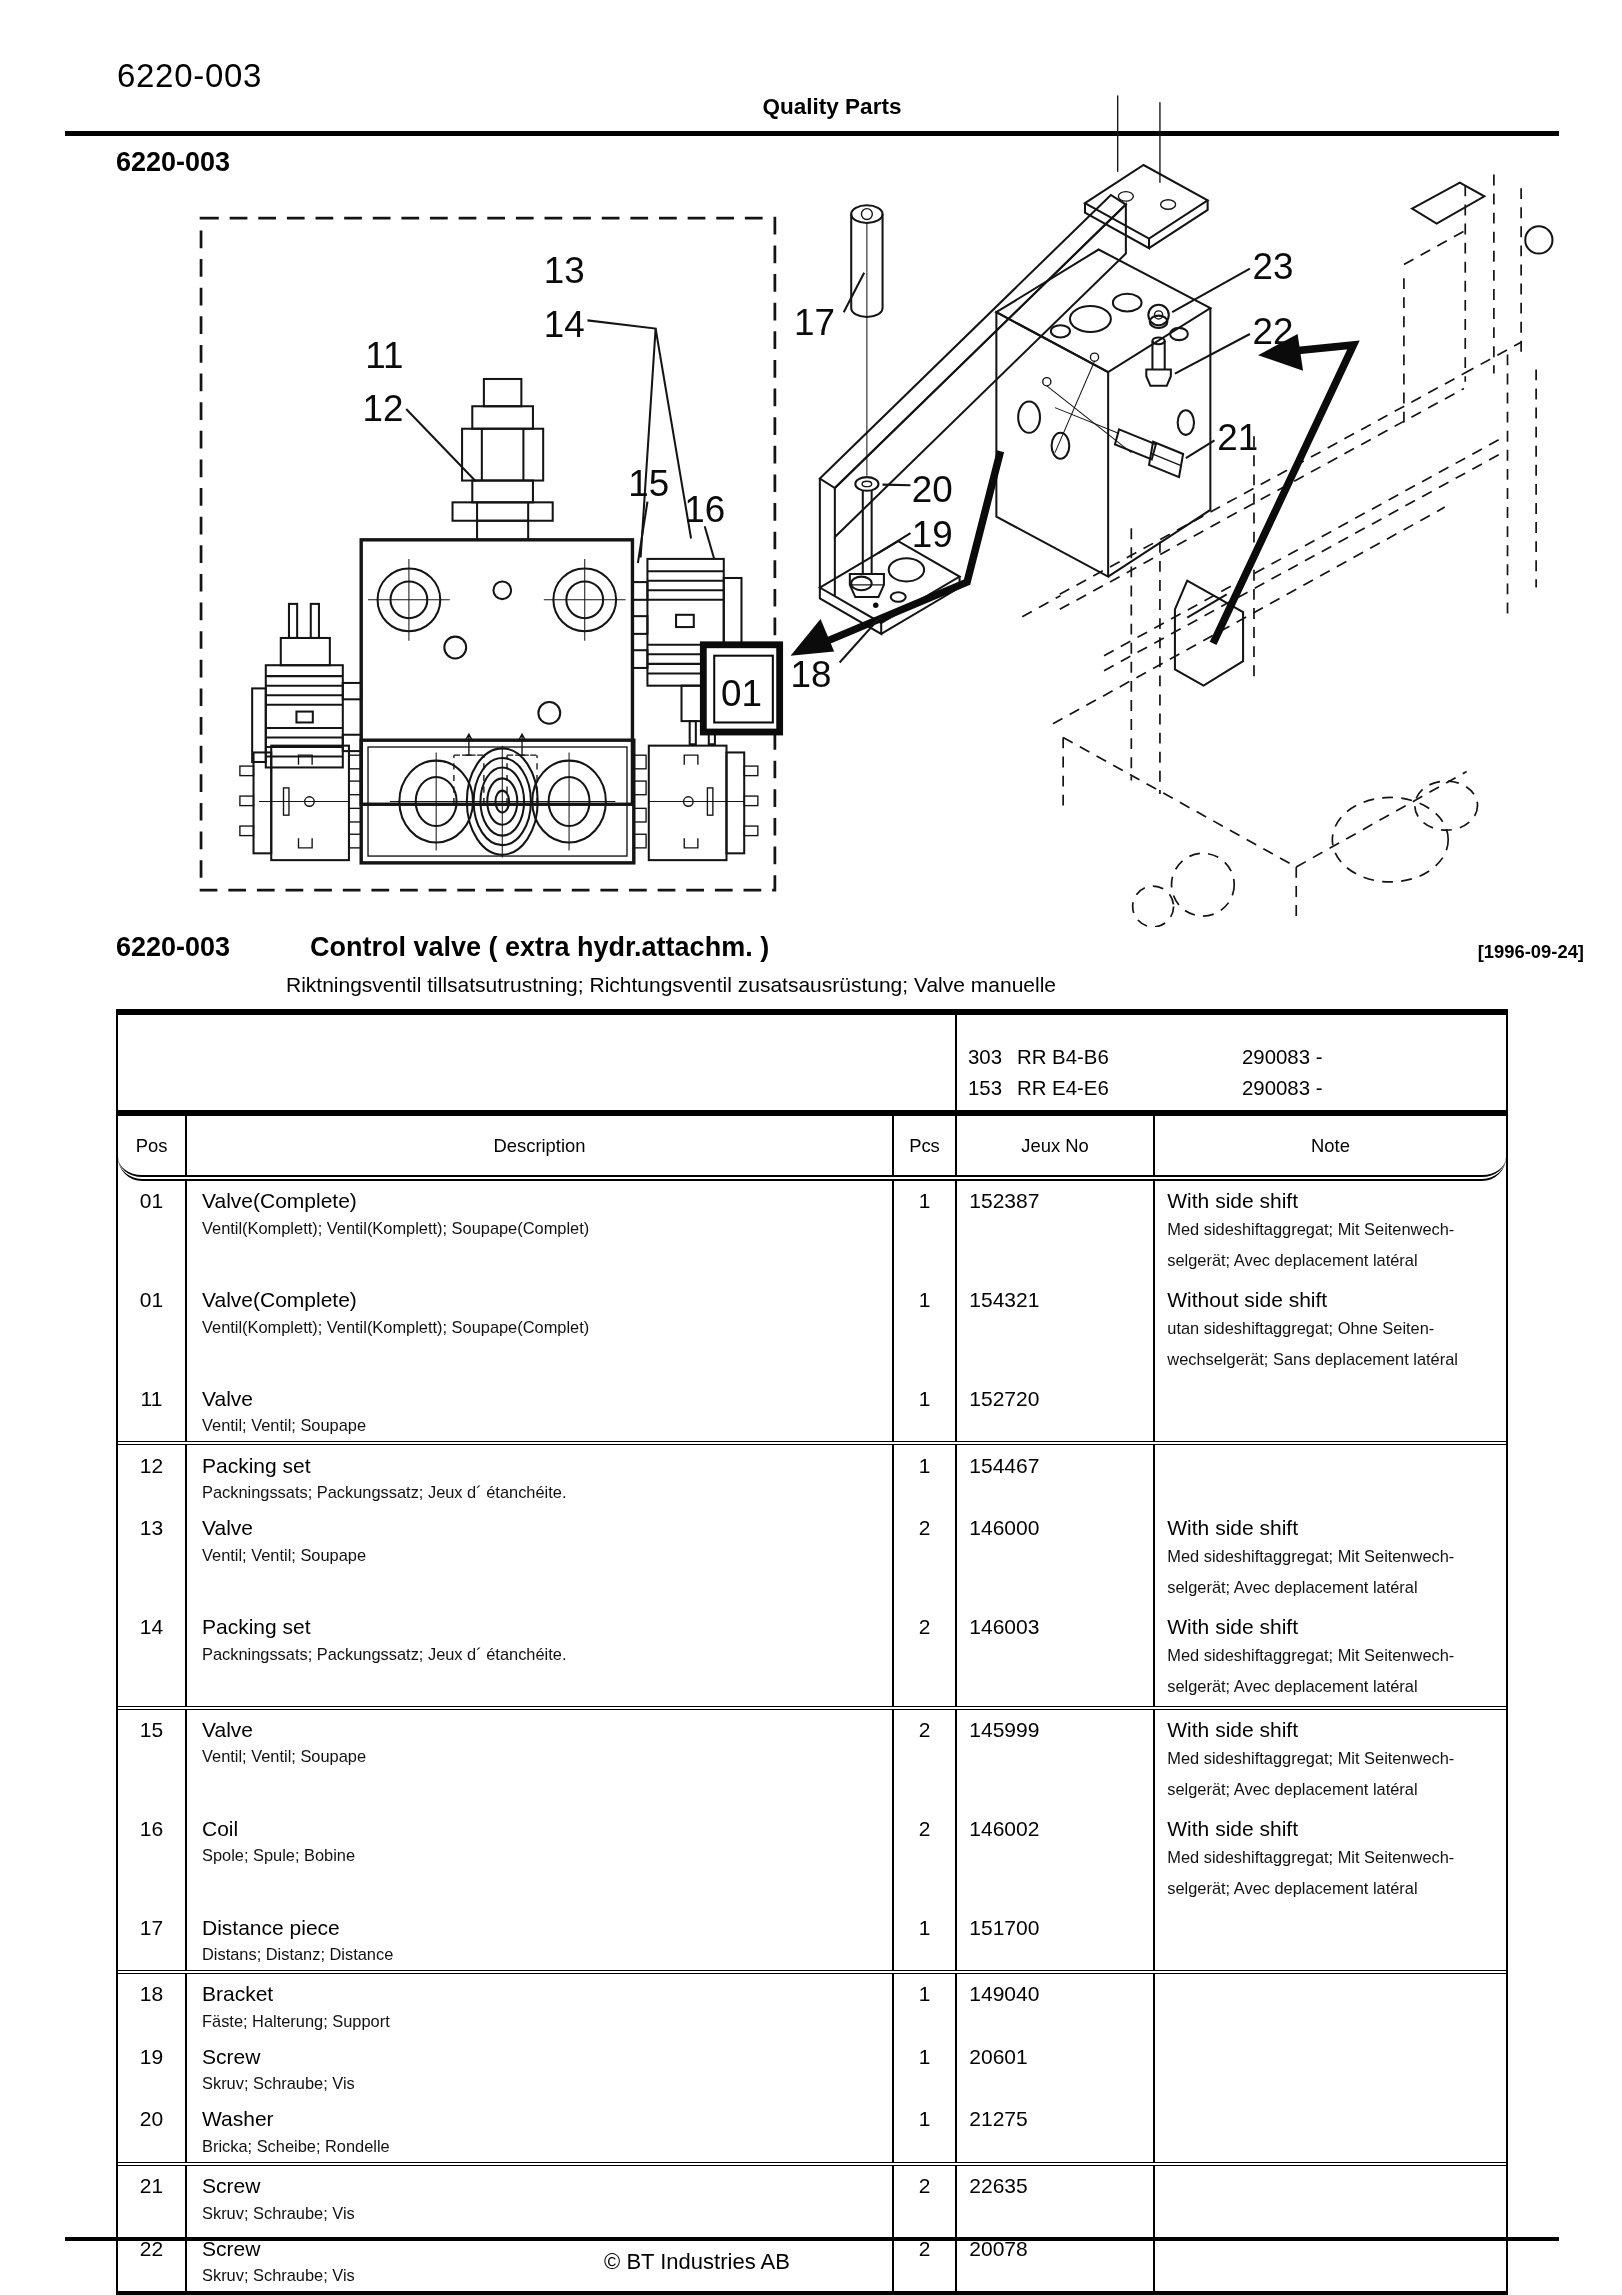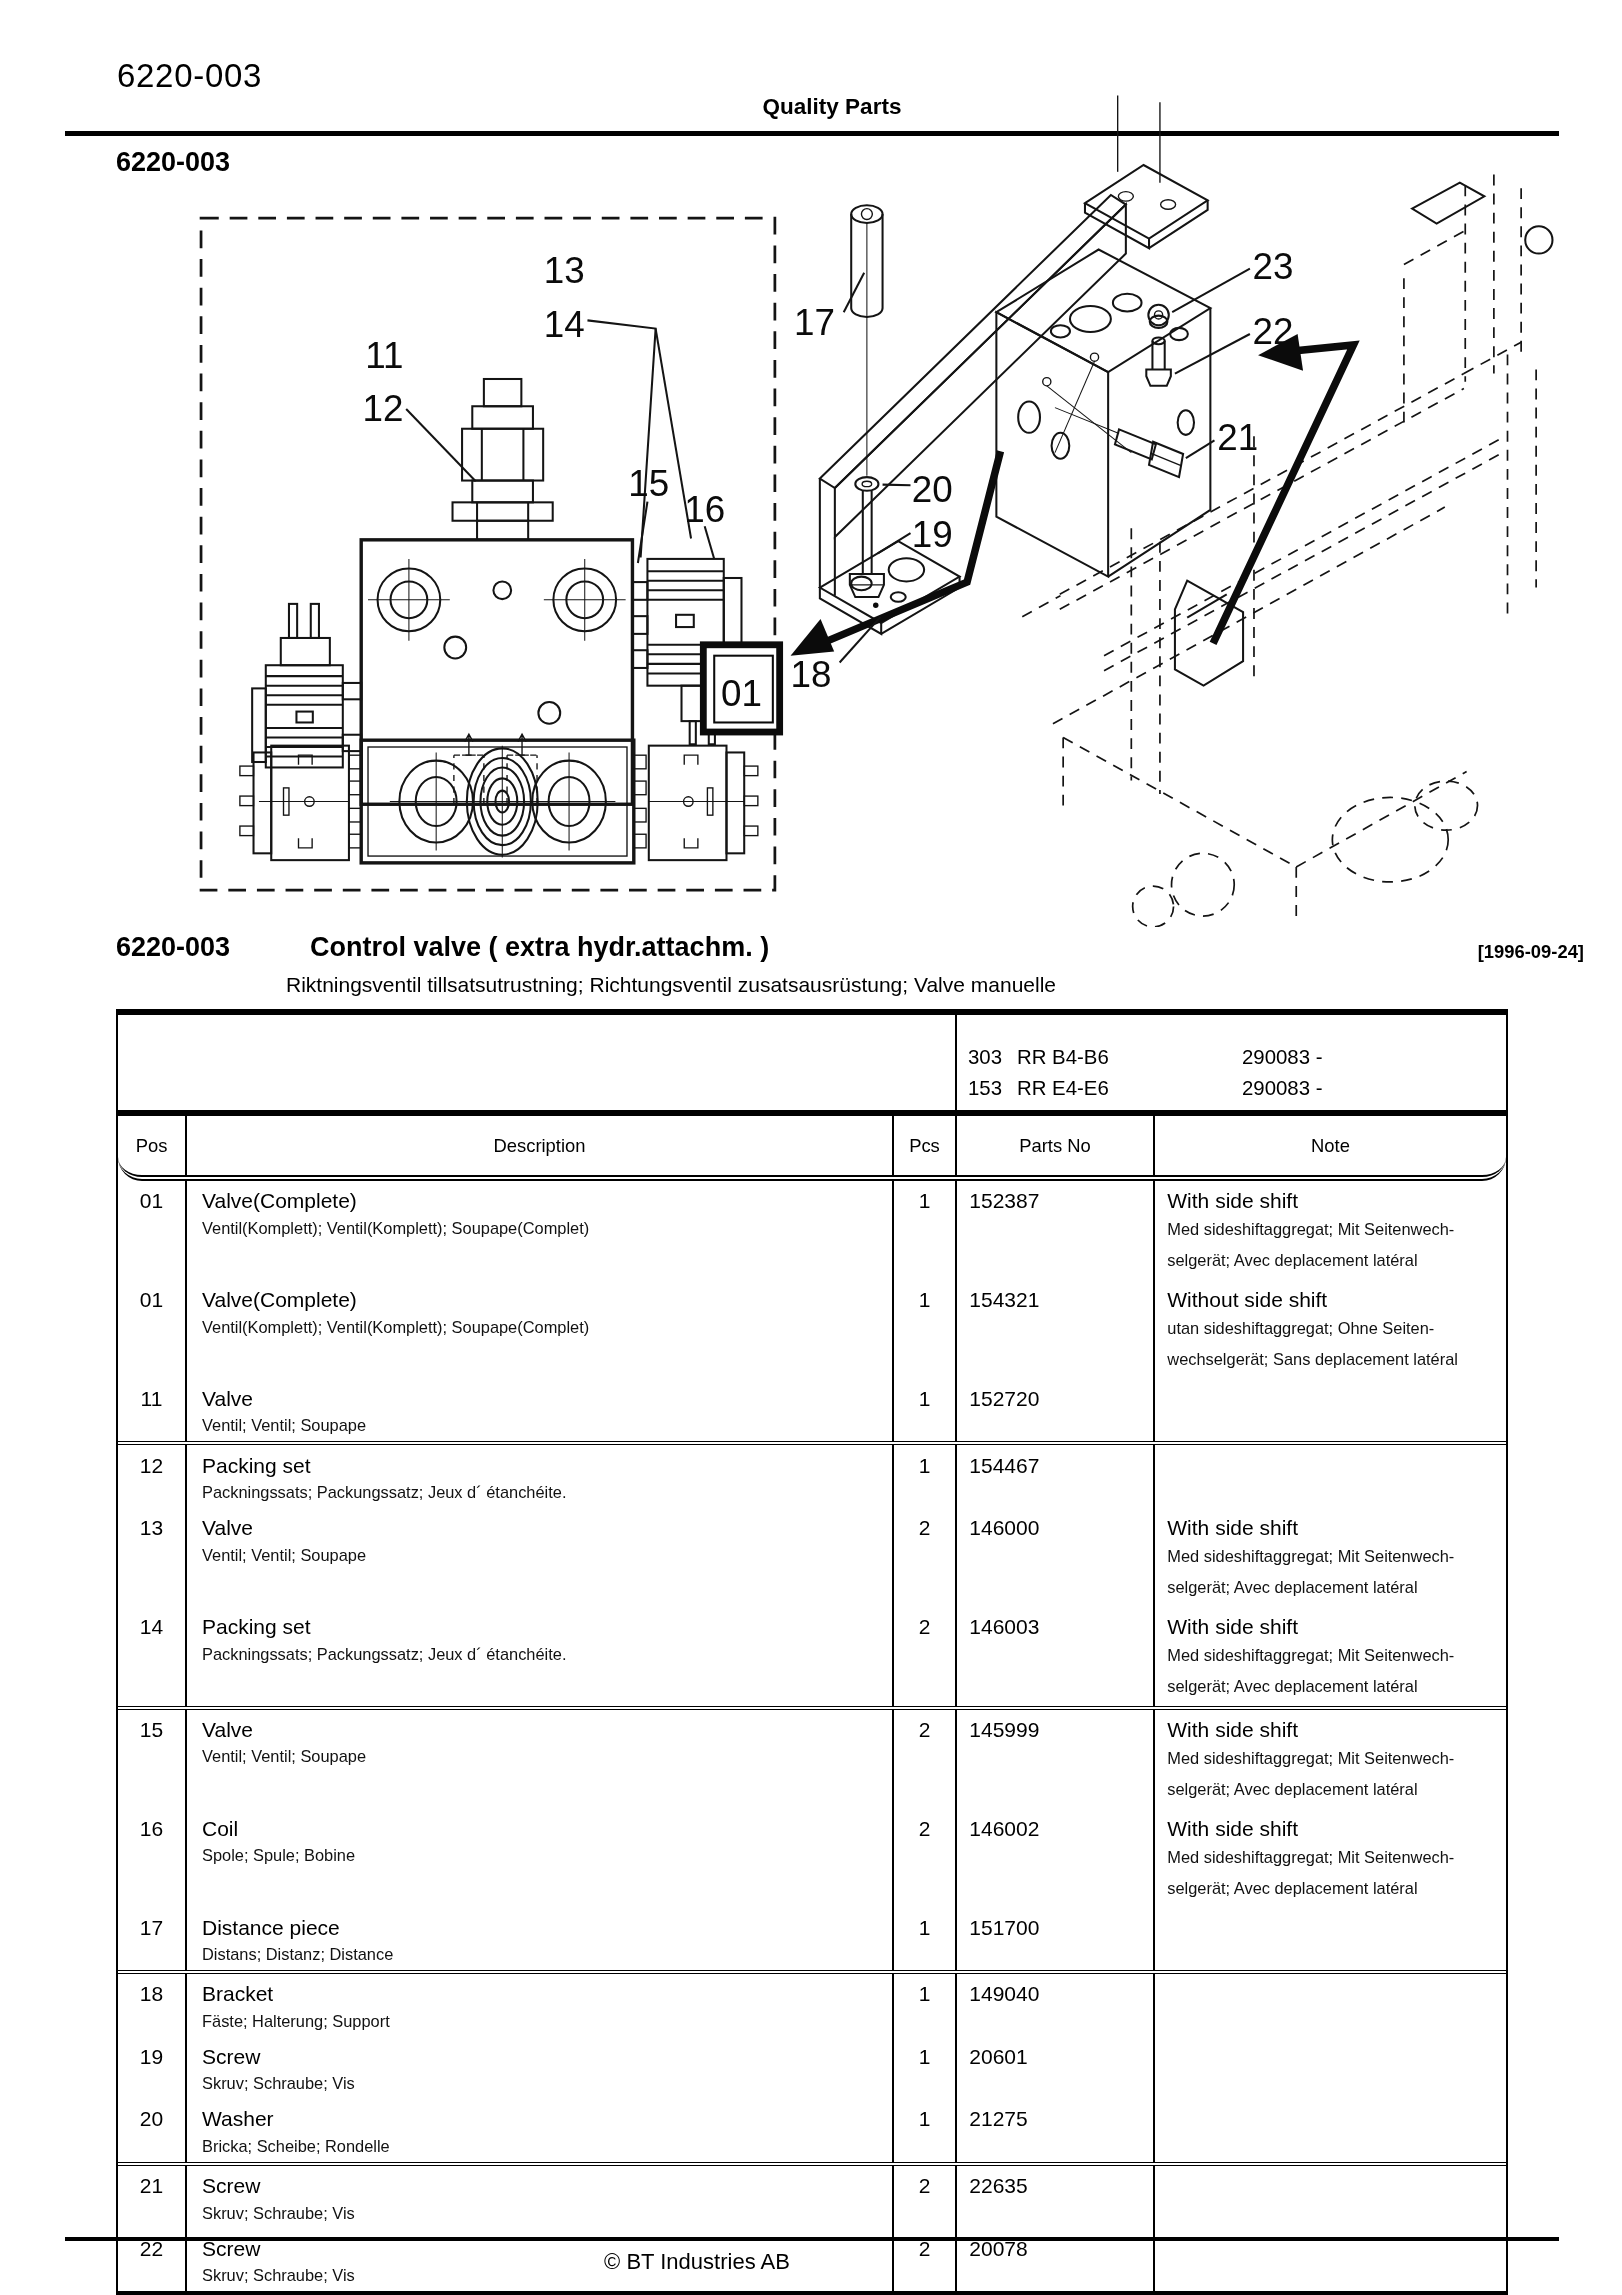--- a/index.html
+++ b/index.html
@@ -353,21 +353,21 @@
         <span class="info-series">RR E4-E6</span>
         <span class="info-serial">290083 -</span>
       </div>
     </div>
   </div>
 
   <div class="grid5 head-row">
     <div class="hc">Pos</div>
     <div class="hc">Description</div>
     <div class="hc">Pcs</div>
-    <div class="hc">Parts No</div>
+    <div class="hc">Jeux No</div>
     <div class="hc">Note</div>
   </div>
 
   <div class="grid5 trow tall">
     <div class="c cpos">01</div>
     <div class="c cdesc">
       <div class="main">Valve(Complete)</div>
       <div class="sub">Ventil(Komplett); Ventil(Komplett); Soupape(Complet)</div>
     </div>
     <div class="c cpcs">1</div>

